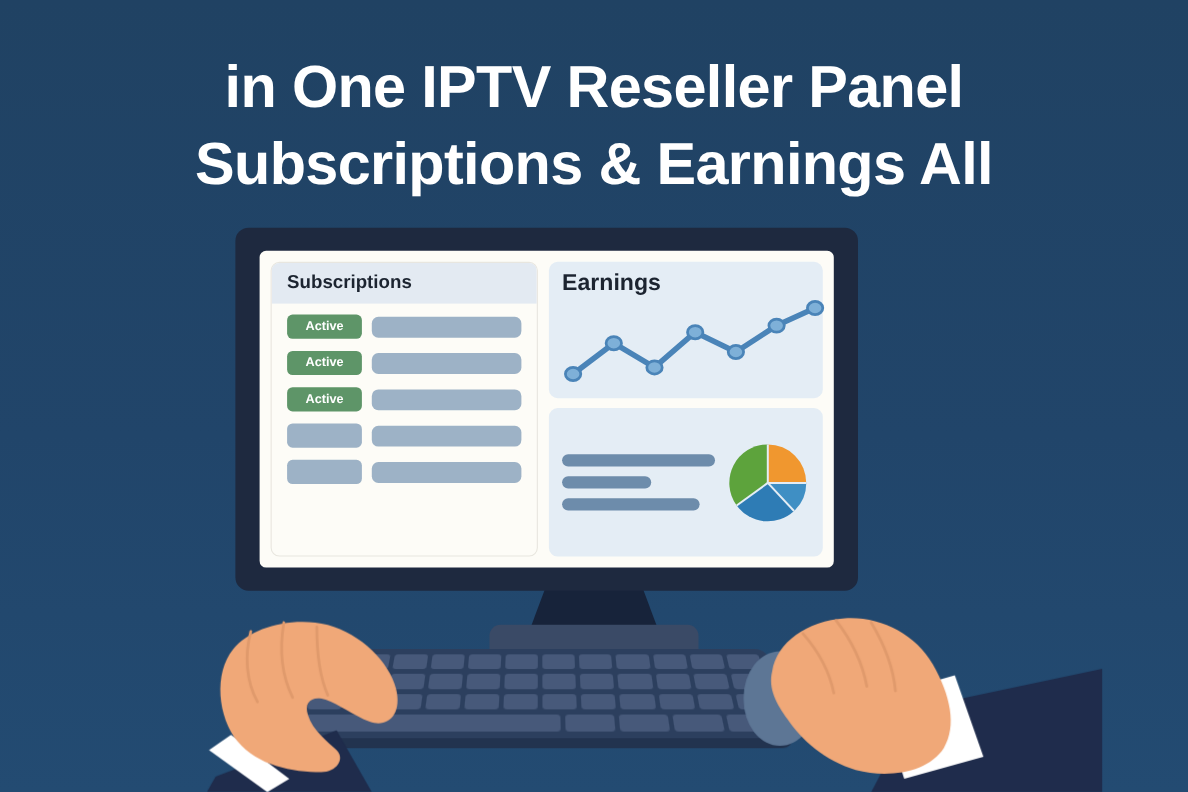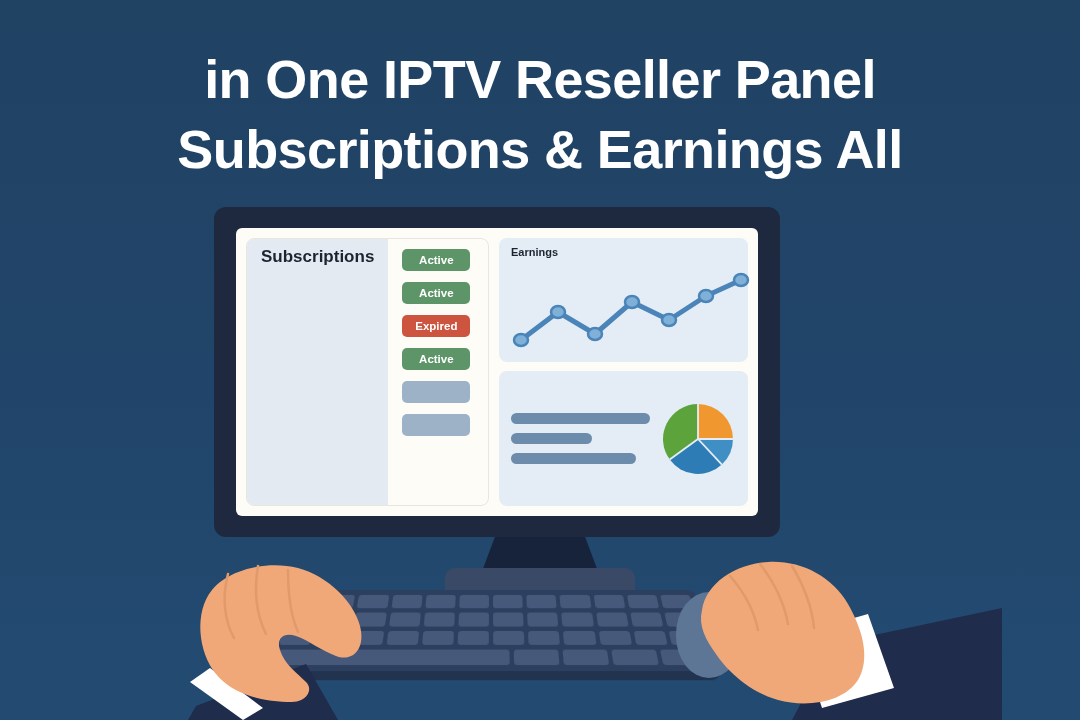--- a/index.html
+++ b/index.html
@@ -58,21 +58,21 @@
     border-radius:10px 10px 6px 6px;
   }
 
   
   .col-left {
     flex: 0 0 243px;
     background:#fdfcf7;
     border:1px solid #e8e6df;
     border-radius:8px;
     overflow:hidden;
-    display:flex; flex-direction:row;
+    display:flex; flex-direction:column;
   }
   .panel-header {
     background:#e3eaf2;
     padding:8px 14px 9px;
     font-size:17px;
     font-weight:700;
     color:#1c2430;
   }
   .sub-rows { padding:10px 14px 8px; display:flex; flex-direction:column; gap:11px; }
   .sub-row { display:flex; align-items:center; gap:9px; }
@@ -92,21 +92,21 @@
 
   
   .col-right { flex:1; display:flex; flex-direction:column; gap:9px; }
   .earnings-card {
     background:#e4edf5;
     border-radius:8px;
     padding:8px 12px 6px;
     flex:0 0 124px;
     position:relative;
   }
-  .earnings-title { font-size:11px; font-weight:600; color:#1c2430; }
+  .earnings-title { font-size:21px; font-weight:600; color:#1c2430; }
   .spark { position:absolute; left:6px; right:6px; top:32px; height:86px; }
 
   .stats-row { display:flex; gap:9px; flex:0 0 46px; }
   .stat {
     flex:1;
     border-radius:8px;
     display:flex; align-items:center; justify-content:center;
     font-size:24px; font-weight:700; color:#16202e;
   }
   .stat.s0 { background:#dde6f1; }
@@ -186,24 +186,20 @@
           <div class="sub-row">
             <span class="badge active">Active</span>
             <span class="row-bar"></span>
           </div>
 
           <div class="sub-row">
             <span class="badge active">Active</span>
             <span class="row-bar"></span>
           </div>
 
-          <div class="sub-row">
-            <span class="badge expired">Expired</span>
-            <span class="row-bar"></span>
-          </div>
 
           <div class="sub-row">
             <span class="badge active">Active</span>
             <span class="row-bar"></span>
           </div>
 
           <div class="sub-row">
             <span class="badge blank"></span>
             <span class="row-bar"></span>
           </div>

